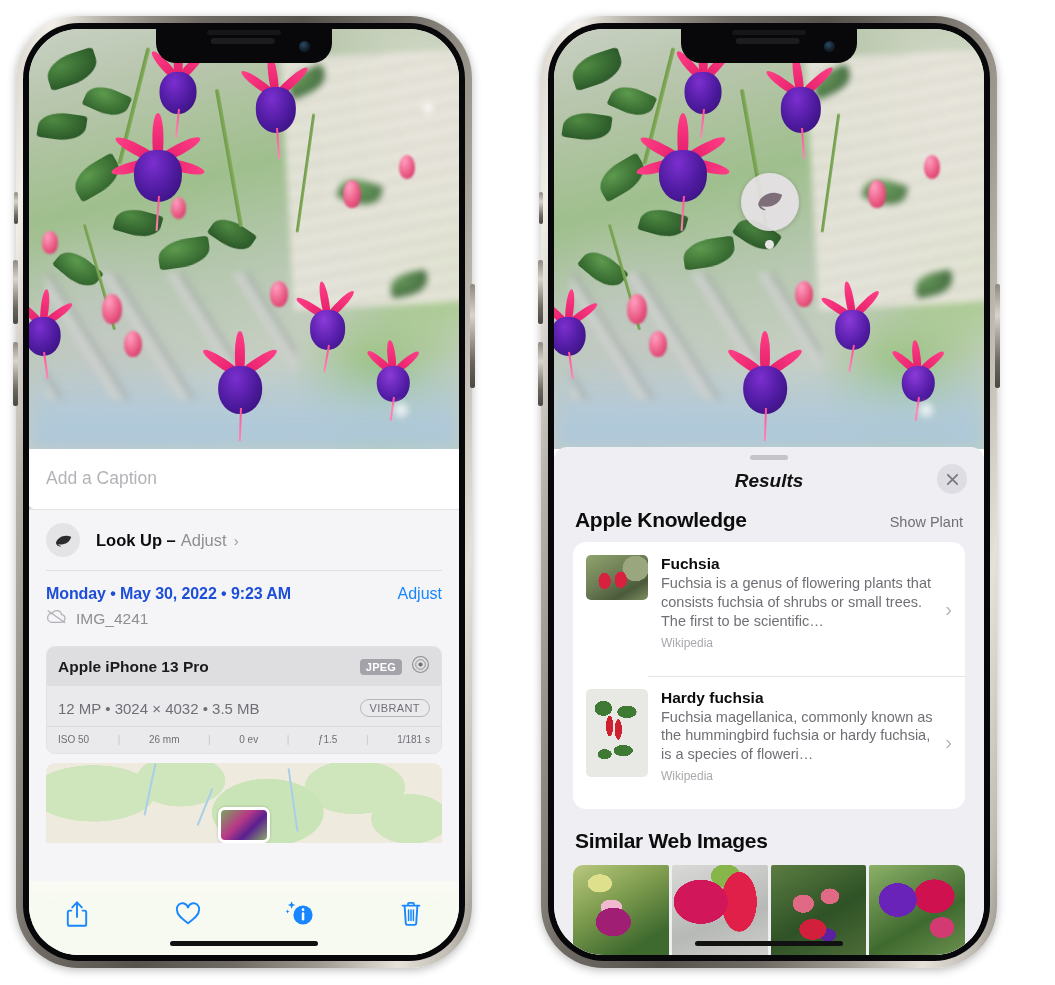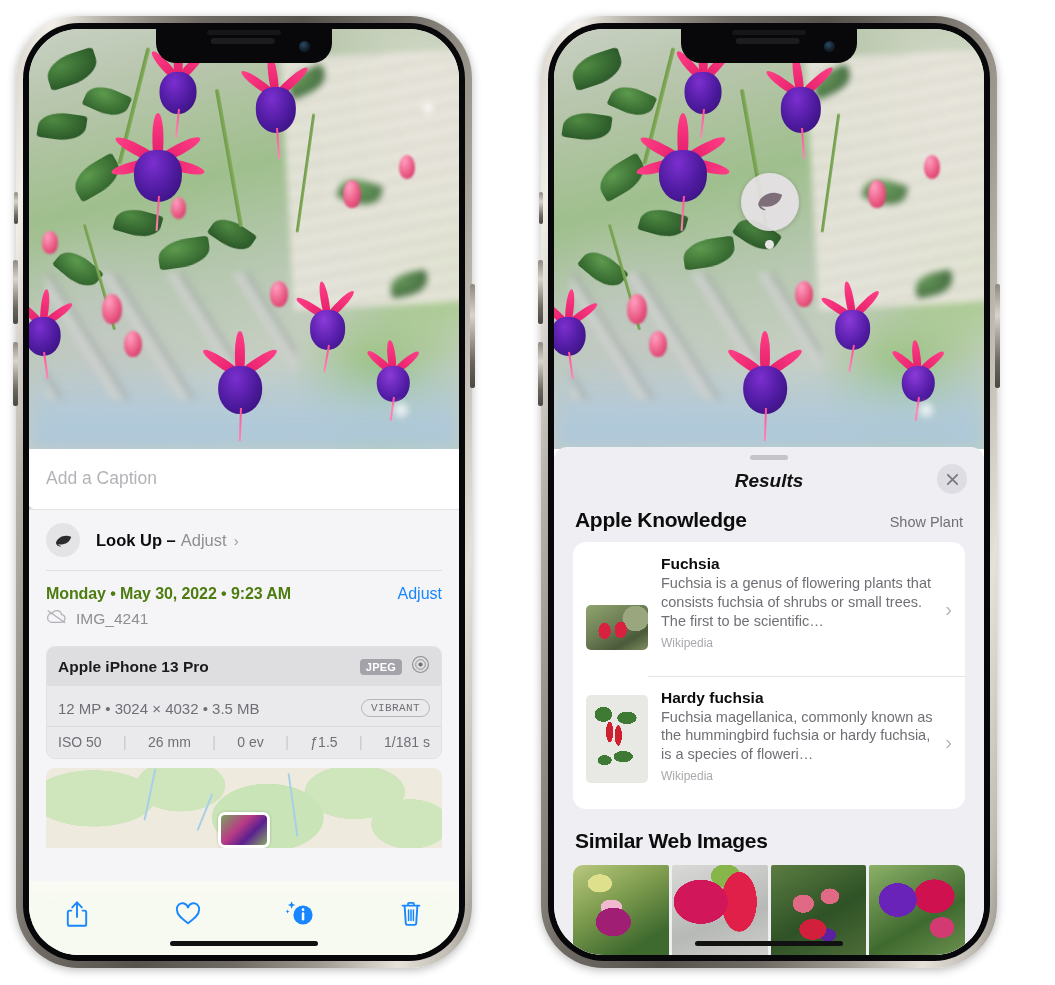--- a/index.html
+++ b/index.html
@@ -186,21 +186,21 @@
     margin-left: 16px; font-size: 16.5px; display: flex; align-items: baseline; gap: 5px;
   }
   .lookup-text .b { font-weight: 700; color: #0c0c0d; }
   .lookup-text .g { color: #8e8e93; }
   .chev-sm { color: #9b9ba0; font-size: 15px; margin-left: 2px; }
 
   .divider { height: 1px; background: #dfdfe2; margin: 0 17px; }
 
   .meta-block { padding: 14px 17px 10px 17px; }
   .meta-line1 { display: flex; align-items: baseline; justify-content: space-between; }
-  .meta-date { font-size: 16px; font-weight: 700; color: #4d7c0f; letter-spacing: -0.1px; }
+  .meta-date { font-size: 16px; font-weight: 700; color: #1d4ed8; letter-spacing: -0.1px; }
   .adjust { font-size: 16px; color: #1886fe; }
   .meta-line2 { display: flex; align-items: center; gap: 9px; margin-top: 6px; }
   .meta-file { font-size: 15.5px; color: #8e8e93; }
 
   .exif-card {
     margin: 8px 17px 0 17px;
     border-radius: 9px; overflow: hidden;
     background: #eaeaed;
     border: 1px solid #e2e2e5;
   }
@@ -213,26 +213,26 @@
   .pill-jpeg {
     background: #a3a3a9; color: #fff; font-size: 11px; font-weight: 600;
     padding: 2px 6px; border-radius: 4px; letter-spacing: .2px;
   }
   .exif-body { padding: 8px 11px 9px 11px; }
   .exif-lens { font-size: 15px; color: #6f6f75; }
   .exif-row2 { display: flex; align-items: center; justify-content: space-between; margin-top: 5px; }
   .exif-dims { font-size: 15px; color: #6f6f75; }
   .pill-vibrant {
     border: 1px solid #b6b6bc; color: #6f6f75; font-size: 11px;
-    padding: 2px 9px; border-radius: 10px; letter-spacing: .4px; font-family: Liberation Mono, monospace;
+    padding: 2px 9px; border-radius: 10px; letter-spacing: .4px;
   }
   .exif-foot {
     display: flex; align-items: center; justify-content: space-between;
     border-top: 1px solid #d9d9dd; padding: 7px 11px 8px 11px;
-    font-size: 14px; color: #6f6f75;
+    font-size: 10px; color: #6f6f75;
   }
   .exif-foot .sep { color: #c6c6cb; }
 
   .map-strip {
     margin: 9px 17px 0 17px; height: 80px;
     border-radius: 9px 9px 0 0; overflow: hidden; position: relative;
     background:
       radial-gradient(ellipse 22% 50% at 12% 38%, #cfe6bd 0 70%, rgba(0,0,0,0) 71%),
       radial-gradient(ellipse 16% 46% at 34% 22%, #cfe6bd 0 70%, rgba(0,0,0,0) 71%),
       radial-gradient(ellipse 20% 60% at 56% 62%, #c9e4b6 0 70%, rgba(0,0,0,0) 71%),
@@ -285,21 +285,21 @@
   .sec-head {
     display: flex; align-items: baseline; justify-content: space-between;
     padding: 0 21px 10px 21px;
   }
   .sec-title { font-size: 21px; font-weight: 700; color: #0c0c0d; letter-spacing: -0.3px; }
   .sec-action { font-size: 14.5px; color: #6f6f75; }
 
   .know-card {
     margin: 0 19px; background: #fff; border-radius: 13px; overflow: hidden;
   }
-  .know-row { display: flex; align-items: flex-end; padding: 13px 13px 26px 13px; gap: 13px; position: relative; }
+  .know-row { display: flex; align-items: flex-start; padding: 13px 13px 26px 13px; gap: 13px; position: relative; }
   .know-row + .know-row::before {
     content: ""; position: absolute; left: 75px; right: 0; top: 0; height: 1px; background: #e6e6ea;
   }
   .thumb { flex: 0 0 auto; border-radius: 5px; overflow: hidden; position: relative; }
   .thumb.t1 { width: 62px; height: 45px;
     background:
       radial-gradient(ellipse 14% 26% at 30% 58%, #d8213f 0 70%, rgba(0,0,0,0) 71%),
       radial-gradient(ellipse 14% 26% at 56% 55%, #d8213f 0 70%, rgba(0,0,0,0) 71%),
       radial-gradient(ellipse 30% 40% at 80% 30%, #9aa77e 0 70%, rgba(0,0,0,0) 71%),
       linear-gradient(150deg,#8fa46d,#6d7d55 45%,#4b5a3a 75%,#7f8f63);

